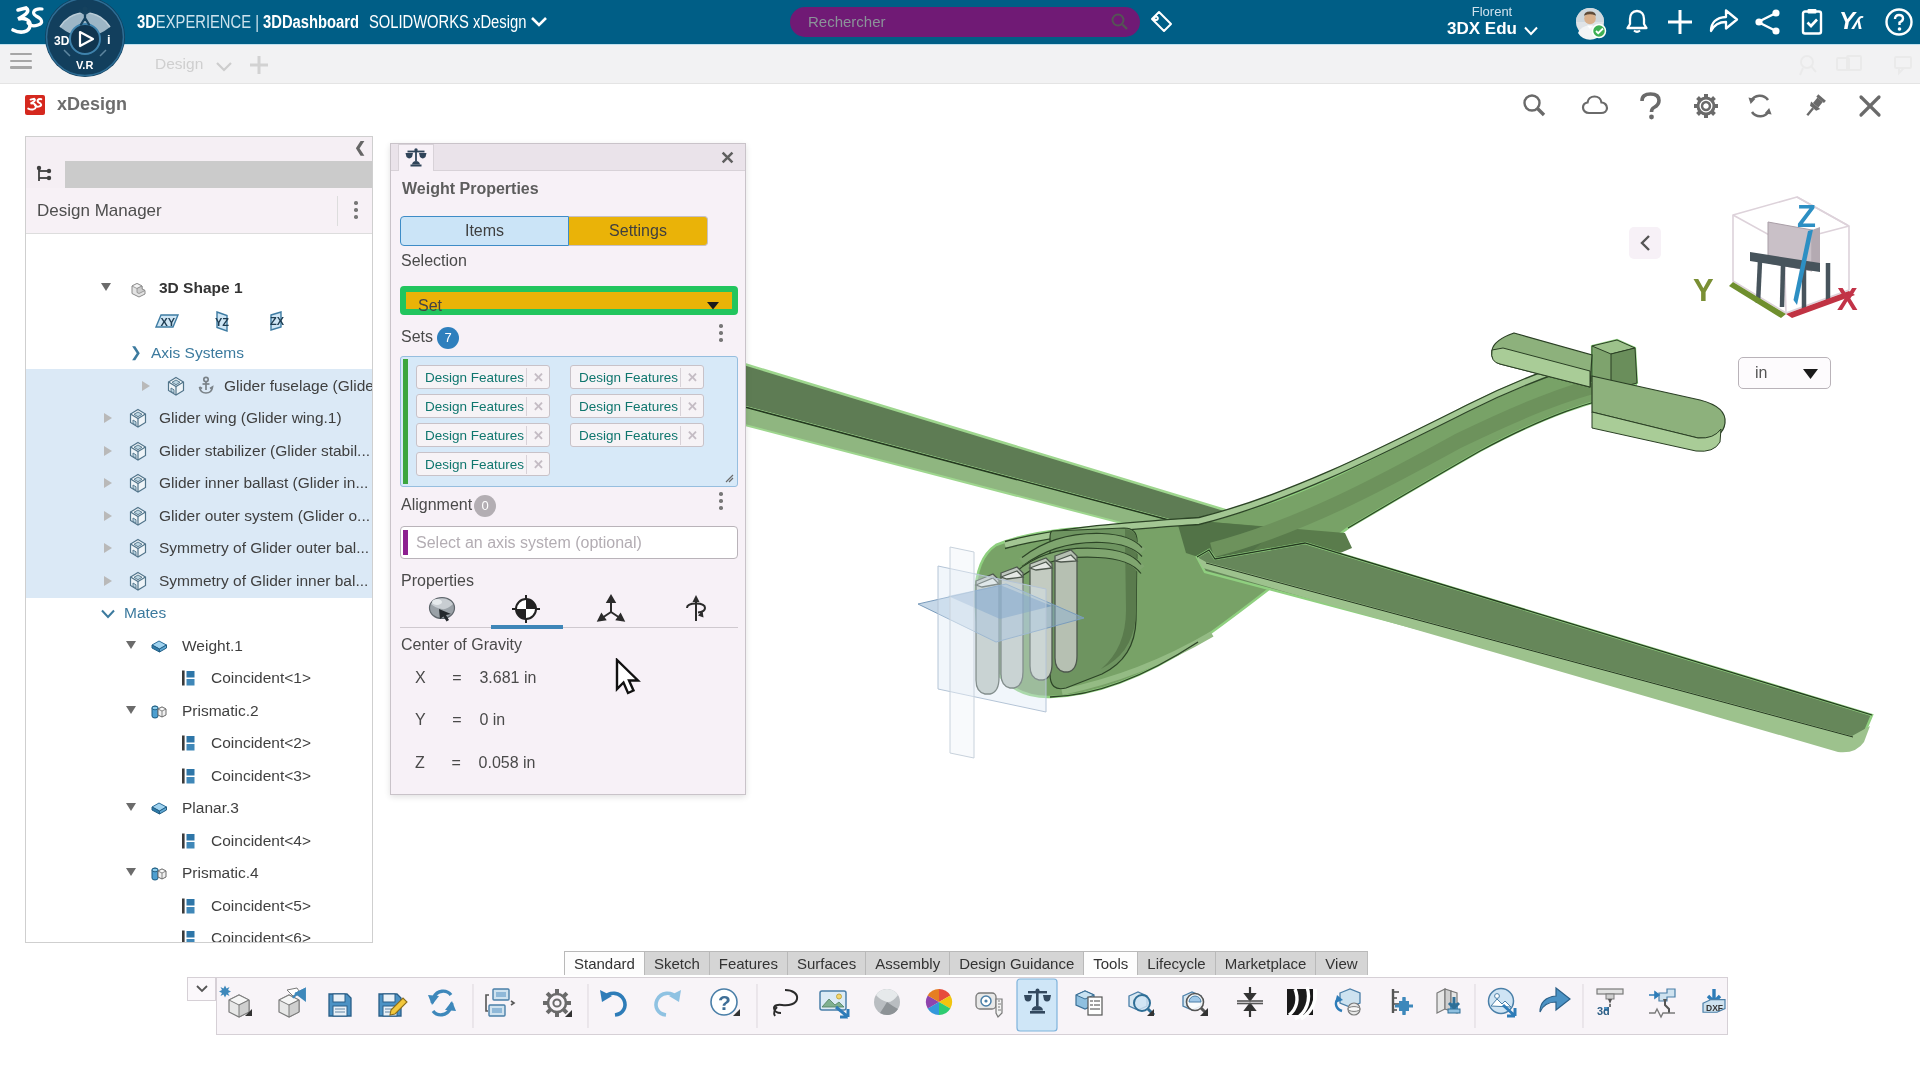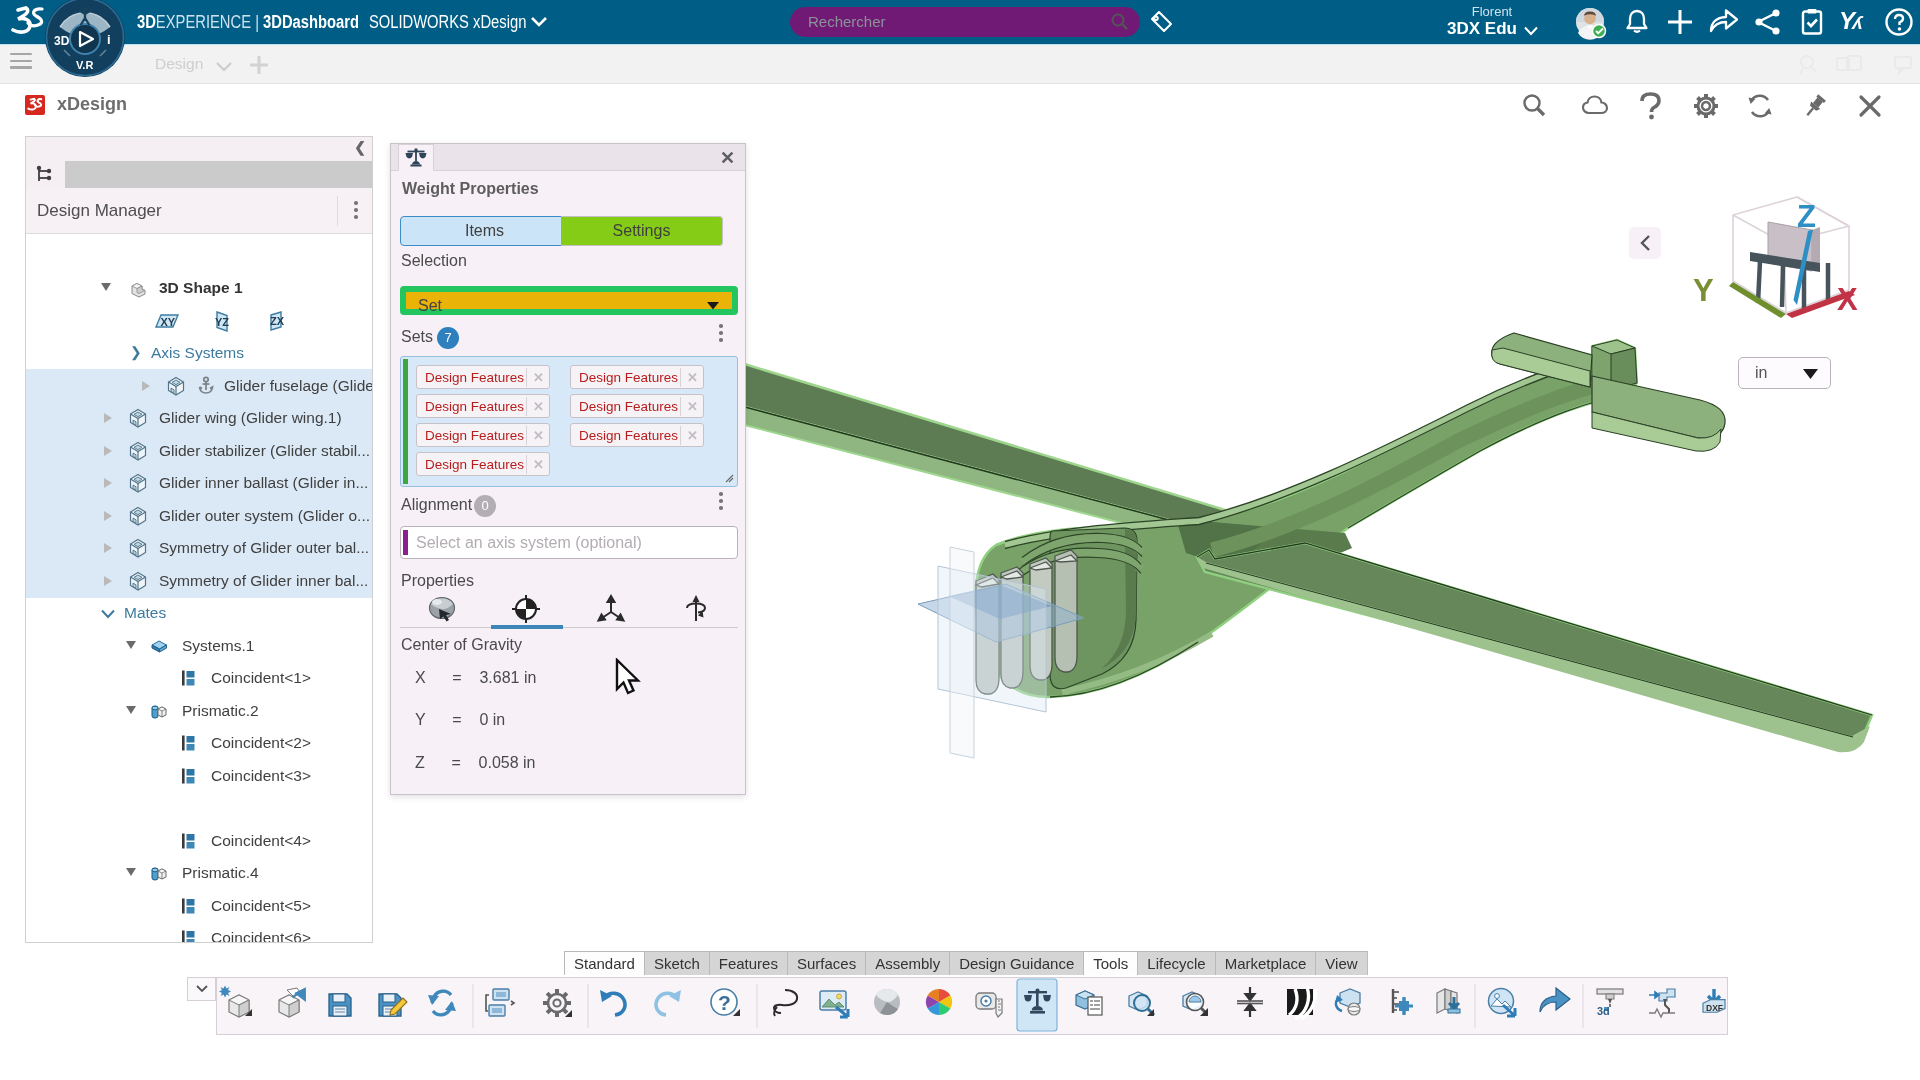--- a/index.html
+++ b/index.html
@@ -52,29 +52,29 @@
 
 
 #wpanel { position:absolute; left:390px; top:143px; width:356px; height:652px;
   background:#f7f1f7; border:1px solid #c9c3c9; box-shadow:0 2px 6px rgba(0,0,0,.12); }
 #wpanel .tabrow { position:absolute; left:0; top:0; width:354px; height:27px; background:#eae3ea; border-bottom:1px solid #d8d2d8; }
 #wpanel .icotab { position:absolute; left:7px; top:0px; width:36px; height:27px; background:#f7f1f7; border:1px solid #d8d2d8; border-bottom:none; }
 #wpanel .closex { position:absolute; right:10px; top:3px; color:#5f5f5f; font-size:18px; font-weight:bold; }
 #wtitle { position:absolute; left:11px; top:36px; font-size:16px; font-weight:bold; color:#5d5d5d; }
 .segbtn { position:absolute; top:72px; height:30px; line-height:28px; text-align:center; font-size:16px; color:#3f3f3f; }
 #segitems { left:9px; width:169px; background:#cbe4f7; border:1px solid #3e8cc7; border-radius:4px 0 0 4px; }
-#segsettings { left:170px; width:162px; background:#84cc16; border:1px solid #c6c0c6; border-left:none; border-radius:0 4px 4px 0; }
+#segsettings { left:178px; width:139px; background:#eab308; border:1px solid #c6c0c6; border-left:none; border-radius:0 4px 4px 0; }
 .wlabel { position:absolute; left:10px; font-size:16px; color:#4a4a4a; }
 #setdd { position:absolute; left:9px; top:142px; width:338px; height:29px; background:#eab308; border:6px solid #22c55e; border-radius:4px; }
 #setdd span { position:absolute; left:12px; top:5px; font-size:16px; color:#444; }
 .badge { position:absolute; width:22px; height:22px; border-radius:50%; color:#fff; font-size:13px; text-align:center; line-height:22px; }
 #setsbox { position:absolute; left:9px; top:212px; width:338px; height:131px; background:#d7e9f8; border:1px solid #96bedf; border-radius:3px; }
 #setsbox .gbar { position:absolute; left:2px; top:2px; width:5px; height:125px; background:#3da63d; }
 .chip { position:absolute; width:134px; height:24px; background:#f6f3f6; border:1px solid #c8c2c8; border-radius:3px; }
-.chip span { position:absolute; left:8px; top:4px; font-size:13.5px; color:#b91c1c; }
+.chip span { position:absolute; left:8px; top:4px; font-size:13.5px; color:#0f766e; }
 .chip .x { position:absolute; right:5px; top:4px; color:#c4bcc4; font-size:13px; font-weight:bold; }
 .chip .dv { position:absolute; right:22px; top:2px; width:1px; height:19px; background:#d8d2d8; }
 #axisinput { position:absolute; left:9px; top:382px; width:338px; height:33px; background:#fff; border:1px solid #b9b3b9; border-radius:4px; }
 #axisinput .pbar { position:absolute; left:2px; top:3px; width:5px; height:25px; background:#8d2090; }
 #axisinput span { position:absolute; left:15px; top:7px; font-size:16px; color:#b3adb3; }
 .dots3 { position:absolute; width:4px; }
 .dots3 div { width:3.5px; height:3.5px; background:#777; border-radius:50%; margin-bottom:3.5px; }
 #propline { position:absolute; left:9px; top:483px; width:338px; height:1px; background:#cfc9cf; }
 #propuline { position:absolute; left:100px; top:481px; width:72px; height:3.5px; background:#3e86b8; }
 .cogrow { position:absolute; font-size:16px; color:#4a4a4a; }
@@ -536,21 +536,21 @@
         <svg style="position:absolute;left:75px;top:12px;" width="14" height="10">
           <path d="M1,1.5 L7,8 L13,1.5" stroke="#3c7a9e" stroke-width="2" fill="none"></path>
         </svg>
         <span class="txt link" style="left:98px;">Mates</span>
       </div>
     <div class="trow" style="top:396px;">
         <div class="exp expdown" style="left:100px;"></div>
         <svg style="position:absolute;left:123px;top:6px;" width="20" height="20">
           <use href="#i-planar"></use>
         </svg>
-        <span class="txt" style="left:156px;">Systems.1</span>
+        <span class="txt" style="left:156px;">Weight.1</span>
       </div>
     <div class="trow" style="top:428px;">
         <svg style="position:absolute;left:153px;top:6px;" width="20" height="20">
           <use href="#i-coinc"></use>
         </svg>
         <span class="txt" style="left:185px;">Coincident&lt;1&gt;</span>
       </div>
     <div class="trow" style="top:461px;">
         <div class="exp expdown" style="left:100px;"></div>
         <svg style="position:absolute;left:123px;top:6px;" width="20" height="20">
@@ -562,20 +562,27 @@
         <svg style="position:absolute;left:153px;top:6px;" width="20" height="20">
           <use href="#i-coinc"></use>
         </svg>
         <span class="txt" style="left:185px;">Coincident&lt;2&gt;</span>
       </div>
     <div class="trow" style="top:526px;">
         <svg style="position:absolute;left:153px;top:6px;" width="20" height="20">
           <use href="#i-coinc"></use>
         </svg>
         <span class="txt" style="left:185px;">Coincident&lt;3&gt;</span>
+      </div>
+    <div class="trow" style="top:558px;">
+        <div class="exp expdown" style="left:100px;"></div>
+        <svg style="position:absolute;left:123px;top:6px;" width="20" height="20">
+          <use href="#i-planar"></use>
+        </svg>
+        <span class="txt" style="left:156px;">Planar.3</span>
       </div>
     <div class="trow" style="top:591px;">
         <svg style="position:absolute;left:153px;top:6px;" width="20" height="20">
           <use href="#i-coinc"></use>
         </svg>
         <span class="txt" style="left:185px;">Coincident&lt;4&gt;</span>
       </div>
     <div class="trow" style="top:623px;">
         <div class="exp expdown" style="left:100px;"></div>
         <svg style="position:absolute;left:123px;top:6px;" width="20" height="20">

